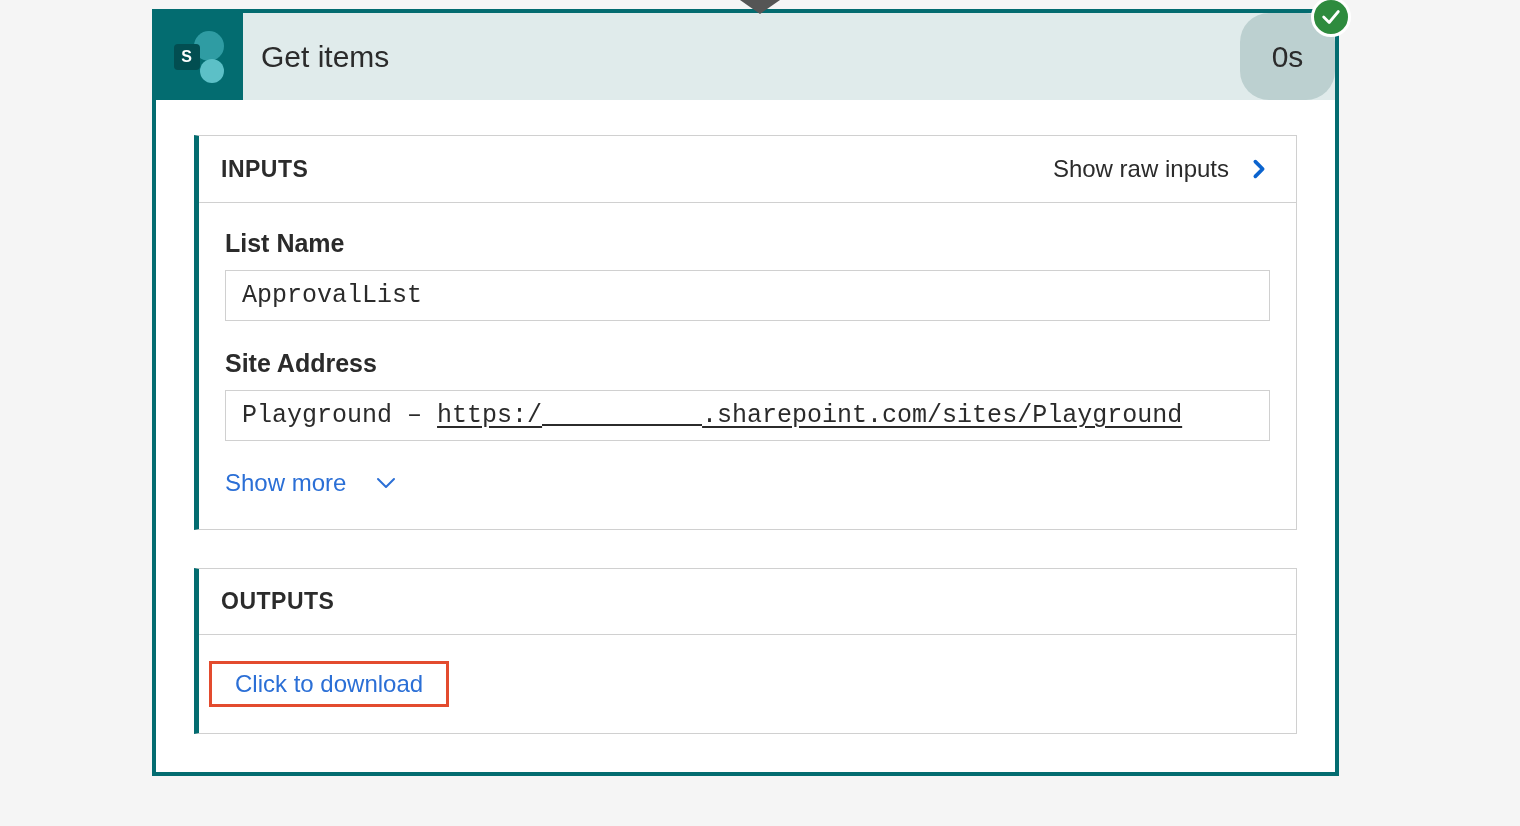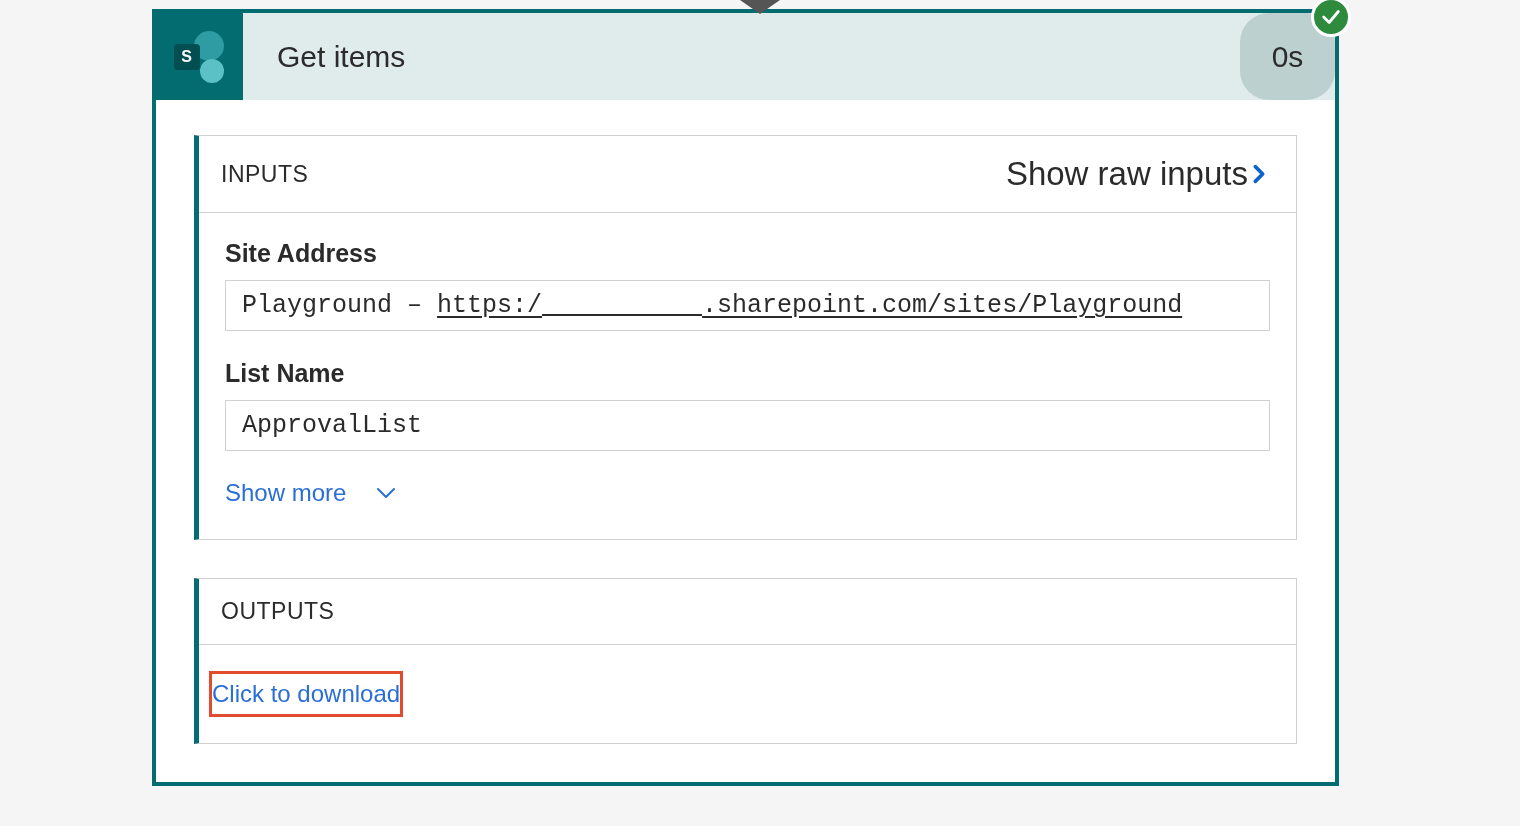--- a/index.html
+++ b/index.html
@@ -73,21 +73,21 @@
       border-radius: 4px;
       background: #024e51;
       left: 0; top: 13px;
       display:flex; align-items:center; justify-content:center;
       color:#fff; font-weight:600; font-size:16px;
     }
     .title {
       flex: 1;
       display: flex;
       align-items: center;
-      padding-left: 34px;
+      padding-left: 18px;
       font-size: 30px;
       color: #2b2b2b;
       font-weight: 400;
     }
     .duration-box {
       width: 95px;
       background: #bcd0d0;
       display: flex;
       align-items: center;
       justify-content: center;
@@ -120,27 +120,27 @@
     .panel-header {
       display:flex;
       align-items:center;
       justify-content:space-between;
       padding: 19px 26px 19px 22px;
       border-bottom: 1px solid #d0d0d0;
     }
     .panel.outputs .panel-header { border-bottom: 1px solid #d0d0d0; }
     .panel-title {
       font-size: 23px;
-      font-weight: 400;
+      font-weight: 700;
       color: #2b2b2b;
       letter-spacing: 0.5px;
     }
     .raw-link {
-      display:flex; align-items:center; gap:0;
-      font-size: 33px;
+      display:flex; align-items:center; gap:19px;
+      font-size: 24px;
       color: #2b2b2b;
       cursor:pointer;
     }
     .chevron-right {
       width: 22px; height: 22px;
       color: #0b63ce;
     }
     .panel-body {
       padding: 26px 26px 32px 26px;
     }
@@ -180,21 +180,21 @@
     }
     .chevron-down {
       width: 24px; height: 24px;
       color: #2b6fd6;
     }
     .download-link {
       display:inline-block;
       font-size: 24px;
       color: #2b6fd6;
       border: 3px solid #e34b2e;
-      padding: 6px 0;
+      padding: 6px 23px;
       cursor:pointer;
     }
     .outputs-body {
       padding: 26px 6px 26px 10px;
     }
   </style>
 </head>
 <body>
 
 <div class="triangle-top"></div>
@@ -227,29 +227,29 @@
         <div class="raw-link">
           <span>Show raw inputs</span>
           <svg class="chevron-right" viewBox="0 0 24 24" fill="none" stroke="currentColor" stroke-width="4" stroke-linecap="round" stroke-linejoin="round">
               <polyline points="8,4 16,12 8,20"></polyline>
             </svg>
         </div>
       </div>
       <div class="panel-body">
 
         <div class="field">
+          <div class="field-label">List Name</div>
+          <div class="field-value">ApprovalList</div>
+        </div>
+
+        <div class="field">
           <div class="field-label">Site Address</div>
           <div class="field-value">
             <span>Playground – </span><span class="url-underline">https:/</span><span class="url-gap"></span><span class="url-underline">.sharepoint.com/sites/Playground</span>
           </div>
-        </div>
-
-        <div class="field">
-          <div class="field-label">List Name</div>
-          <div class="field-value">ApprovalList</div>
         </div>
 
         <div class="show-more">
           <span>Show more</span>
           <svg class="chevron-down" viewBox="0 0 24 24" fill="none" stroke="currentColor" stroke-width="2" stroke-linecap="round" stroke-linejoin="round">
               <polyline points="4,8 12,16 20,8"></polyline>
             </svg>
         </div>
       </div>
     </div>

